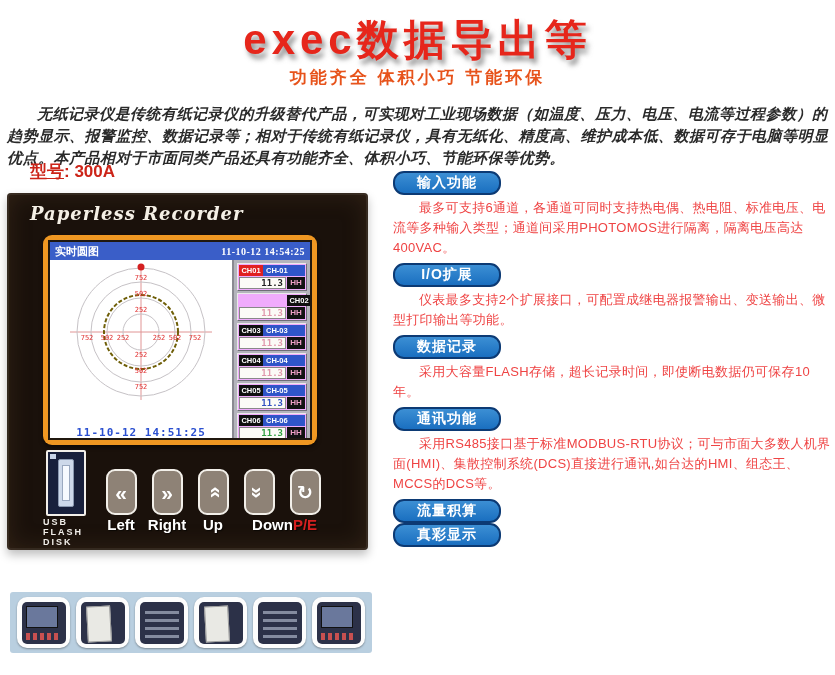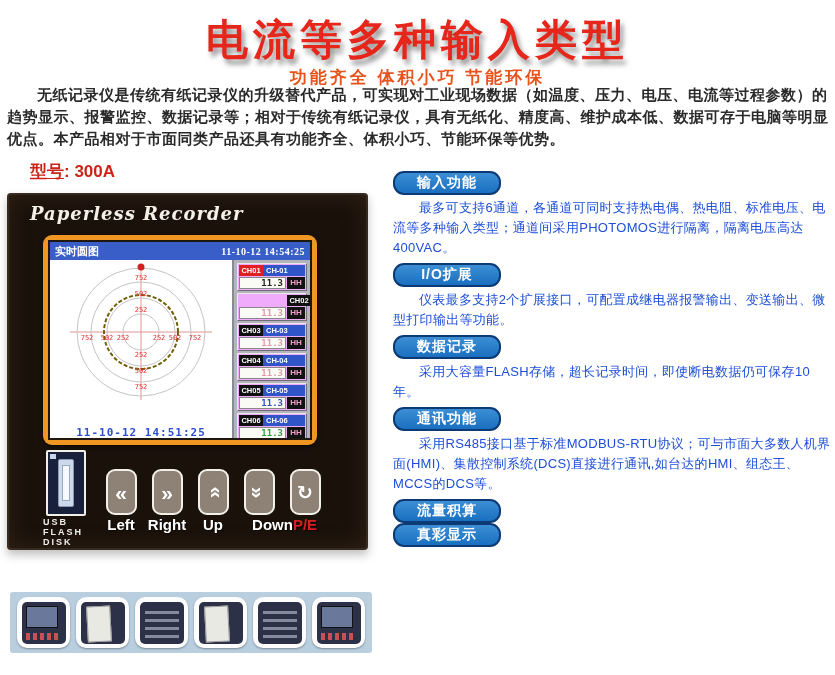--- a/index.html
+++ b/index.html
@@ -6,22 +6,22 @@
   body{width:835px;height:675px;overflow:hidden;position:relative;
        font-family:"Liberation Sans","DejaVu Sans",sans-serif;}
   .page{position:absolute;inset:0;}
 
   
   .main-title{position:absolute;top:12px;left:0;width:100%;text-align:center;
     font-size:42px;font-weight:bold;letter-spacing:5px;color:var(--title-red,#e6261b);
     text-shadow:3px 5px 5px rgba(110,110,110,.75);}
   .sub-title{position:absolute;top:66px;left:0;width:100%;text-align:center;
     font-size:17px;font-weight:bold;letter-spacing:3px;color:var(--sub-orange,#e7531b);}
-  .intro{position:absolute;top:84px;left:7px;width:822px;font-size:15px;line-height:22px;
-    color:#2a2a2a;font-weight:600;text-indent:2em;letter-spacing:.5px;margin:0;}
+  .intro{position:absolute;top:103px;left:7px;width:822px;font-size:15px;line-height:22px;
+    color:#2a2a2a;font-weight:600;text-indent:2em;letter-spacing:.5px;margin:0;font-style:italic;}
   .model-line{position:absolute;top:160px;left:30px;font-size:17px;font-weight:bold;
     color:var(--model-red,#cc2418);}
   .model-label-u{text-decoration:underline;}
 
   
   .device{position:absolute;left:7px;top:193px;width:361px;height:357px;
     background:#1a110b;border-radius:4px;
     box-shadow:inset 0 0 0 2px rgba(255,255,255,.07), inset 0 0 24px rgba(130,95,60,.25), 0 5px 10px rgba(0,0,0,.25);}
   .brand{position:absolute;left:23px;top:10px;font-family:"DejaVu Serif","Liberation Serif",serif;
     font-style:italic;font-weight:bold;font-size:18px;color:#f5f0e6;letter-spacing:1px;}
@@ -95,29 +95,29 @@
   .t-grid{position:absolute;left:5px;top:6px;width:34px;height:30px;
     background:repeating-linear-gradient(0deg,#aab2c4 0 3px,#2c3148 3px 8px),
                repeating-linear-gradient(90deg,#aab2c4 0 3px,#2c3148 3px 8px);opacity:.7;}
 
   
   .right-col{position:absolute;left:393px;top:171px;width:438px;}
   .sec-pill{display:inline-block;min-width:74px;text-align:center;padding:1px 15px;
     background:linear-gradient(180deg,#3c8fd4,var(--section-blue,#1a6fc0));
     border:2px solid var(--section-border,#0c3a74);border-radius:11px;
     color:#ffffff;font-size:14px;font-weight:bold;letter-spacing:1px;}
-  .sec-body{margin:3px 0 5px 0;font-size:13px;line-height:20px;color:#1d4ed8;
+  .sec-body{margin:3px 0 5px 0;font-size:13px;line-height:20px;color:#ef4444;
     text-indent:2em;letter-spacing:.3px;font-weight:500;}
 </style>
 </head>
 <body>
 
 <div class="page">
 
-  <div class="main-title">电流等多种输入类型</div>
+  <div class="main-title">exec数据导出等</div>
   <div class="sub-title">功能齐全  体积小巧 节能环保</div>
   <p class="intro">无纸记录仪是传统有纸记录仪的升级替代产品，可实现对工业现场数据（如温度、压力、电压、电流等过程参数）的趋势显示、报警监控、数据记录等；相对于传统有纸记录仪，具有无纸化、精度高、维护成本低、数据可存于电脑等明显优点。本产品相对于市面同类产品还具有功能齐全、体积小巧、节能环保等优势。</p>
   <div class="model-line">
     <span class="model-label-u">型号</span><span>: 300A</span>
   </div>
 
   <div class="device">
     <div class="brand">Paperless Recorder</div>
 
     <div class="screen-frame">

